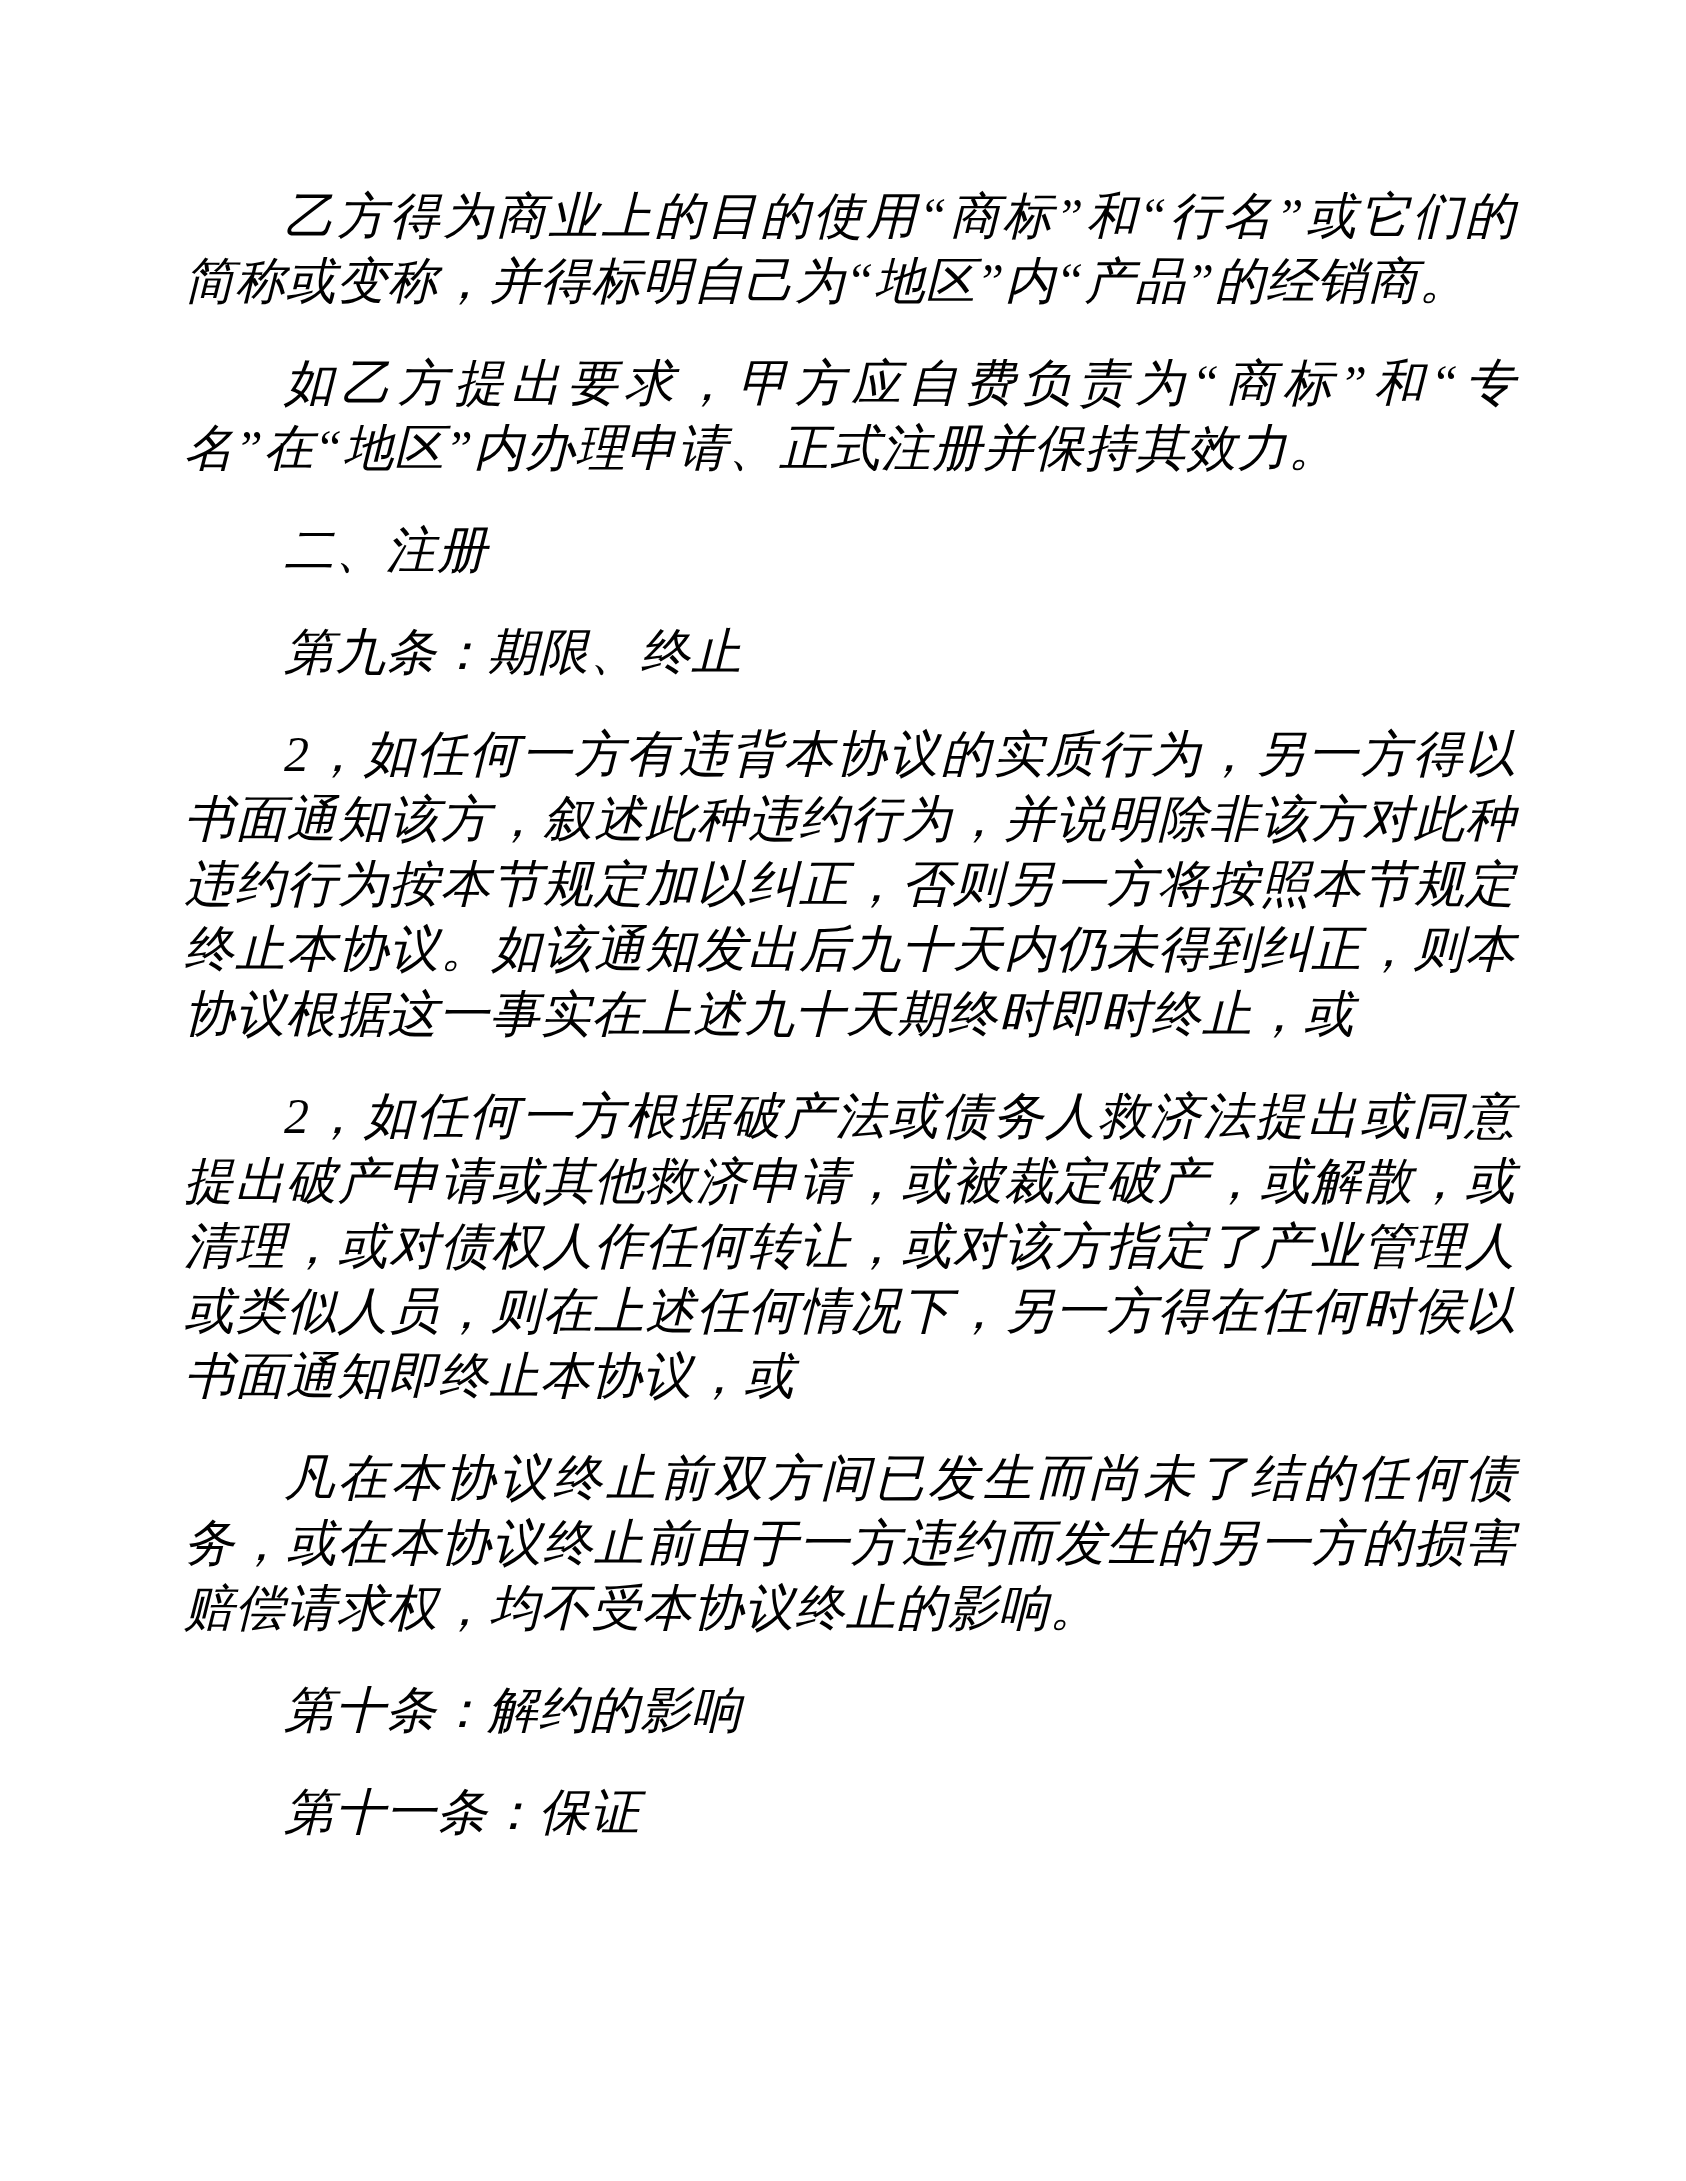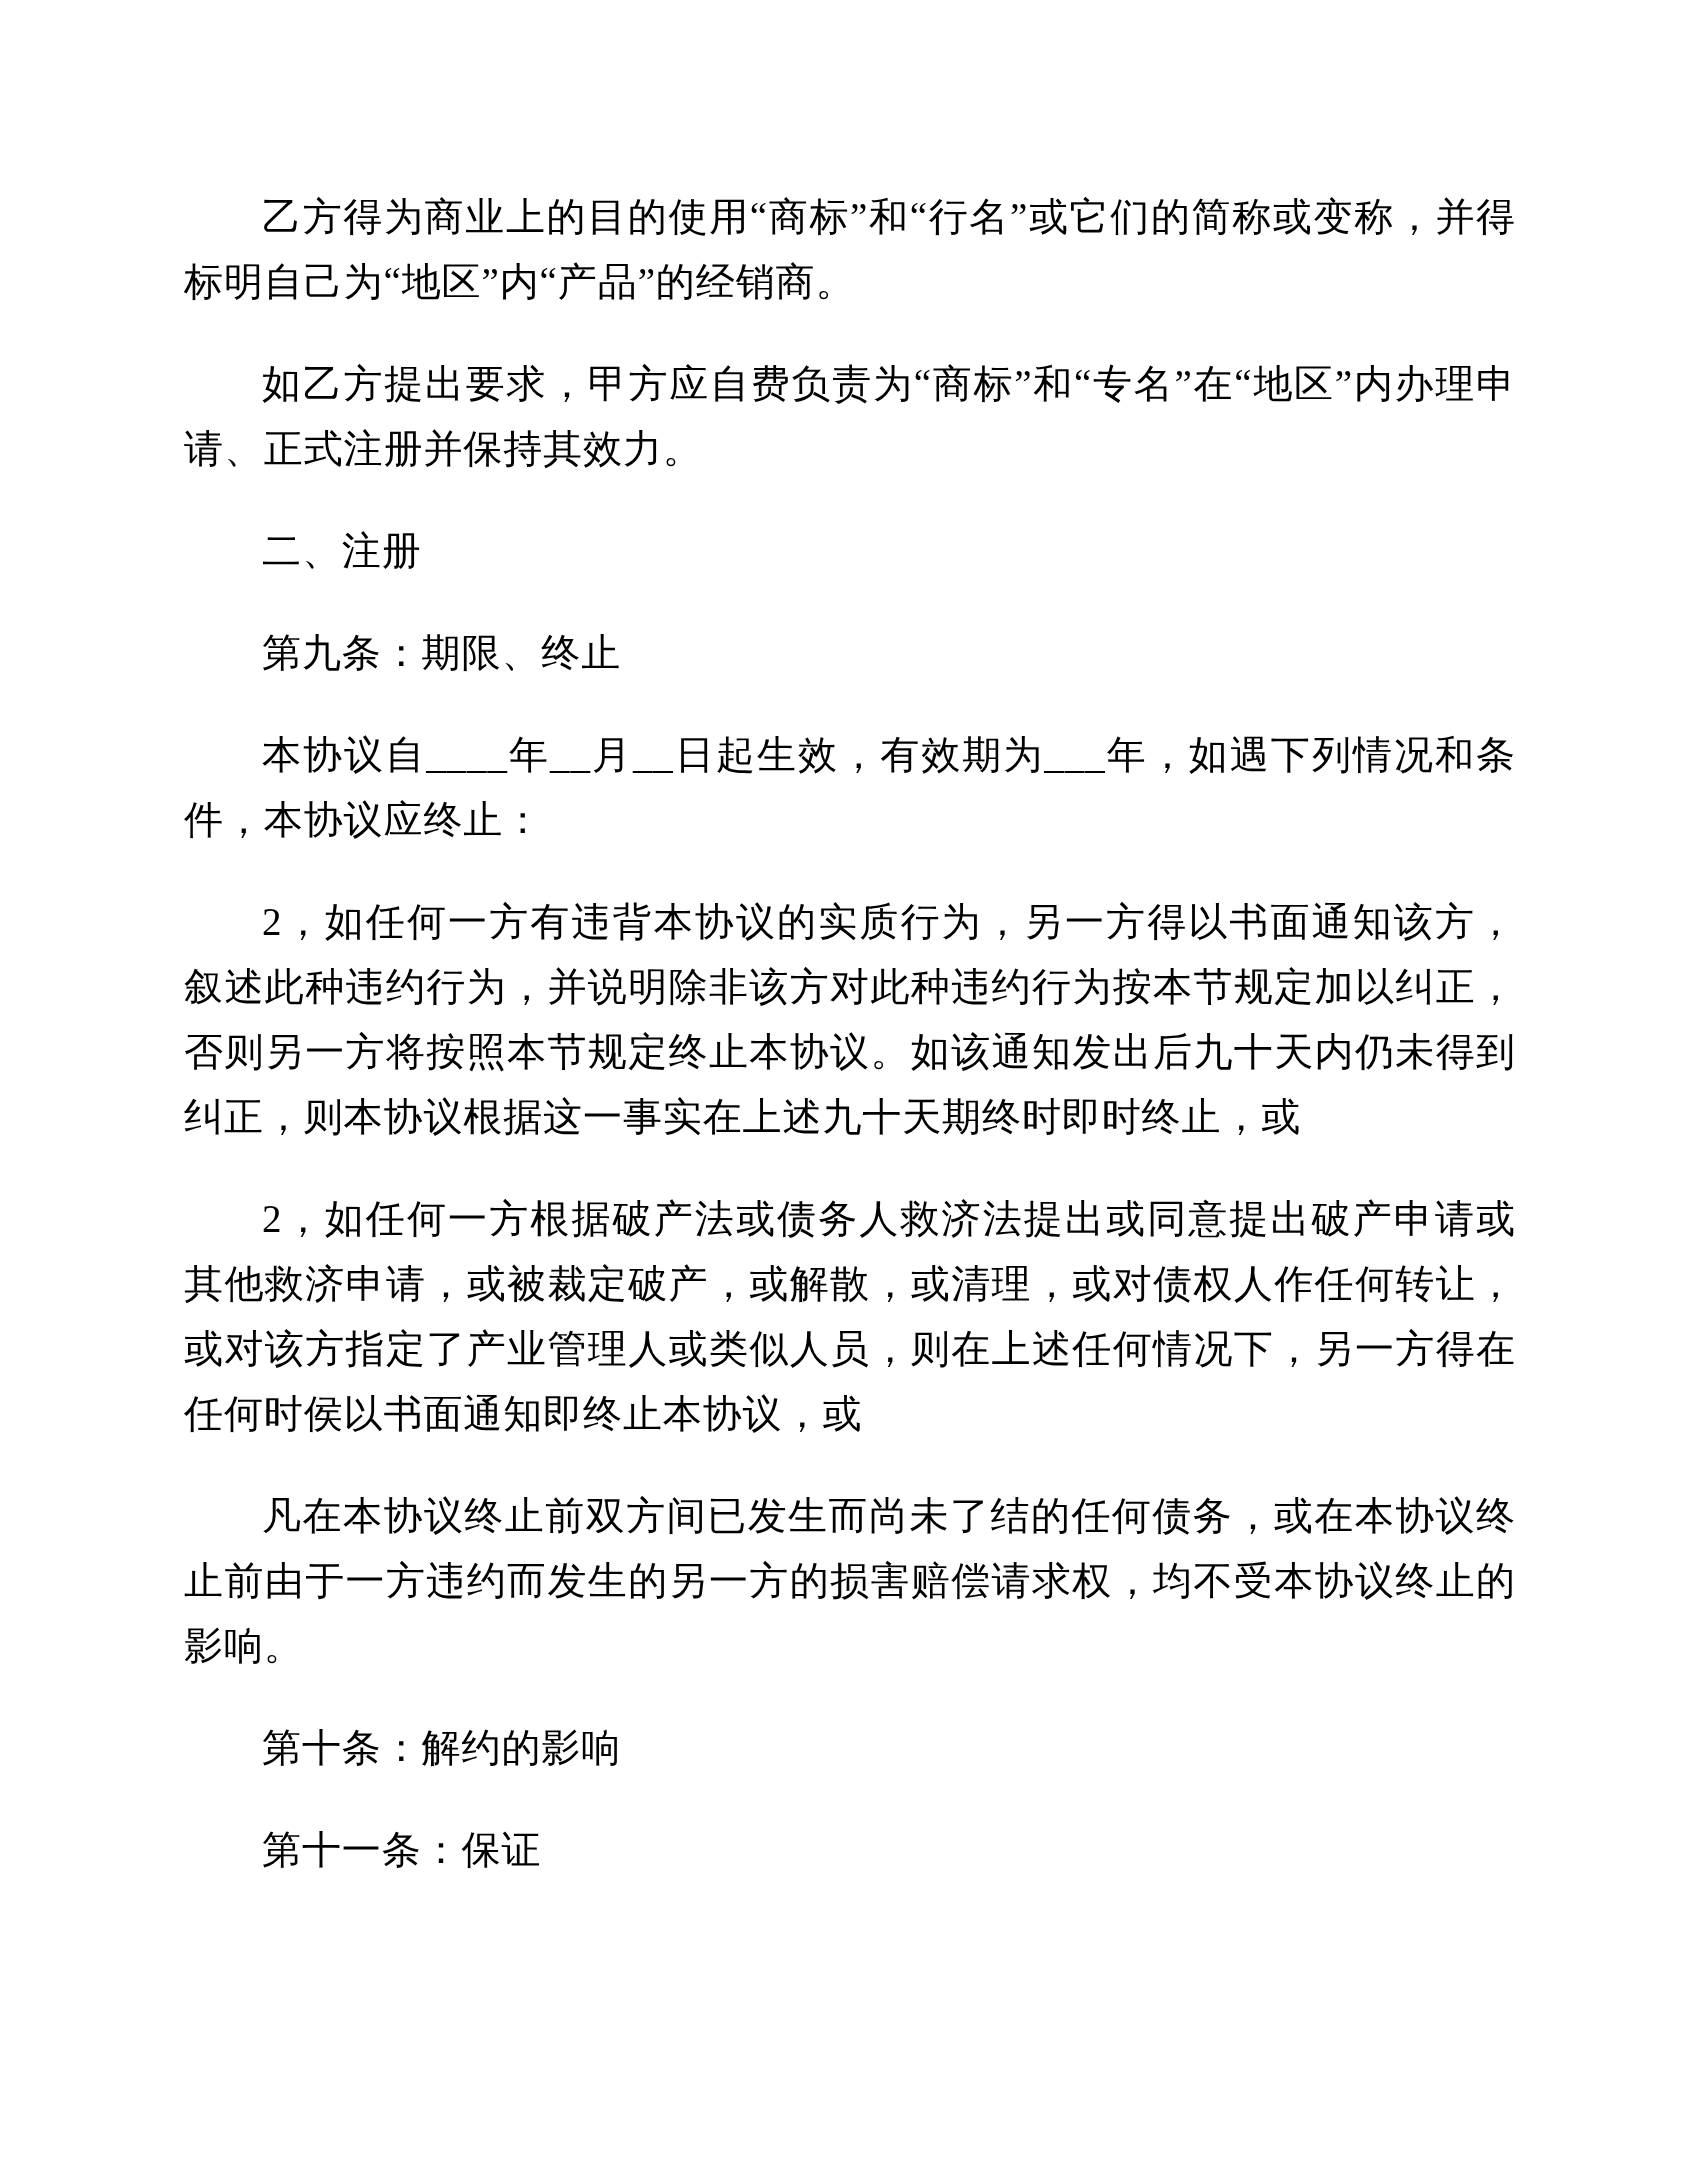--- a/index.html
+++ b/index.html
@@ -12,40 +12,40 @@
     width: 1686px;
     height: 2182px;
     background: #ffffff;
     box-sizing: border-box;
     padding: 184px 170px 110px 184px;
     font-family: "Liberation Serif", "DejaVu Serif", serif;
     color: #000000;
   }
   .doc-block {
     margin: 0 0 37px 0;
-    font-size: 39px;
+    font-size: 50px;
     line-height: 65px;
     text-align: justify;
     text-indent: 2em;
     letter-spacing: 0.9px;
     word-break: break-all;
     overflow-wrap: break-word;
+    font-style: italic;
   }
   .doc-block:last-child {
     margin-bottom: 0;
   }
 </style>
 </head>
 <body>
 
 <div class="page">
   <p class="doc-block">乙方得为商业上的目的使用“商标”和“行名”或它们的简称或变称，并得标明自己为“地区”内“产品”的经销商。</p>
   <p class="doc-block">如乙方提出要求，甲方应自费负责为“商标”和“专名”在“地区”内办理申请、正式注册并保持其效力。</p>
   <p class="doc-block">二、注册</p>
   <p class="doc-block">第九条：期限、终止</p>
-  <p class="doc-block">本协议自____年__月__日起生效，有效期为___年，如遇下列情况和条件，本协议应终止：</p>
   <p class="doc-block">2，如任何一方有违背本协议的实质行为，另一方得以书面通知该方，叙述此种违约行为，并说明除非该方对此种违约行为按本节规定加以纠正，否则另一方将按照本节规定终止本协议。如该通知发出后九十天内仍未得到纠正，则本协议根据这一事实在上述九十天期终时即时终止，或</p>
   <p class="doc-block">2，如任何一方根据破产法或债务人救济法提出或同意提出破产申请或其他救济申请，或被裁定破产，或解散，或清理，或对债权人作任何转让，或对该方指定了产业管理人或类似人员，则在上述任何情况下，另一方得在任何时侯以书面通知即终止本协议，或</p>
   <p class="doc-block">凡在本协议终止前双方间已发生而尚未了结的任何债务，或在本协议终止前由于一方违约而发生的另一方的损害赔偿请求权，均不受本协议终止的影响。</p>
   <p class="doc-block">第十条：解约的影响</p>
   <p class="doc-block">第十一条：保证</p>
 </div>
 
 
 </body></html>

